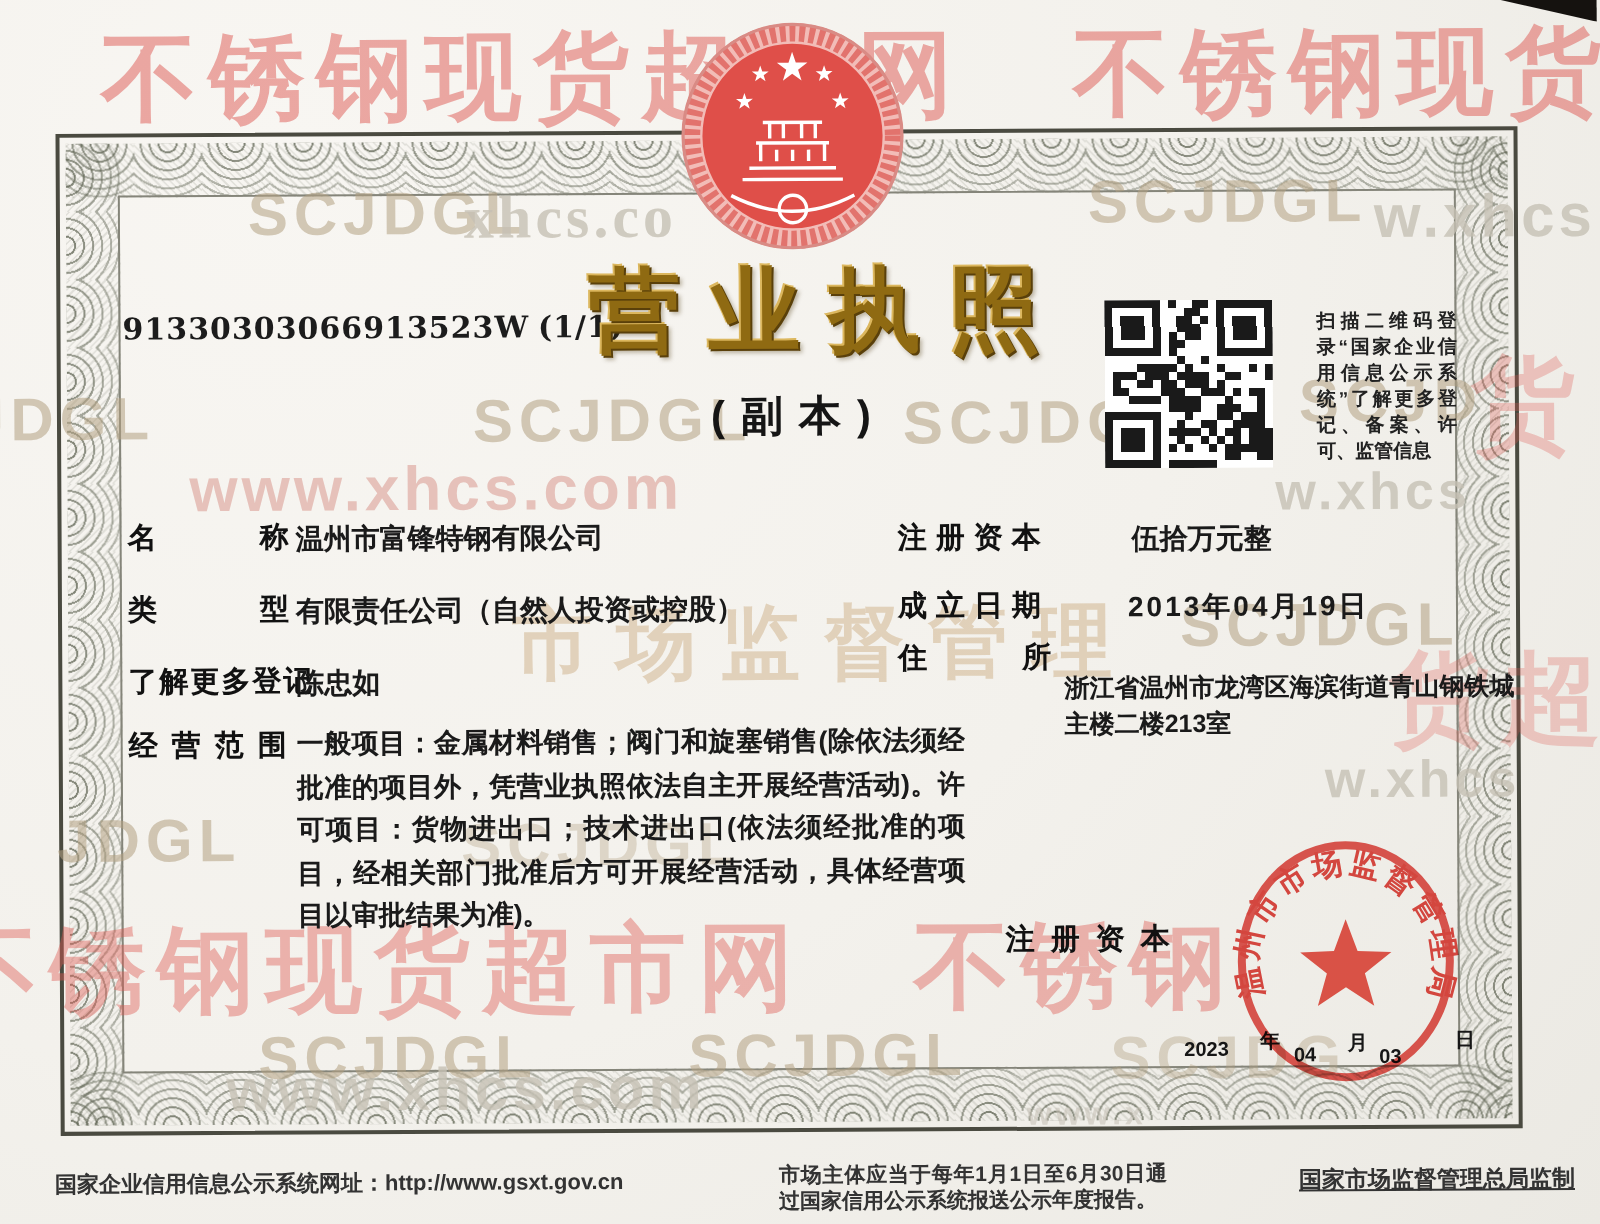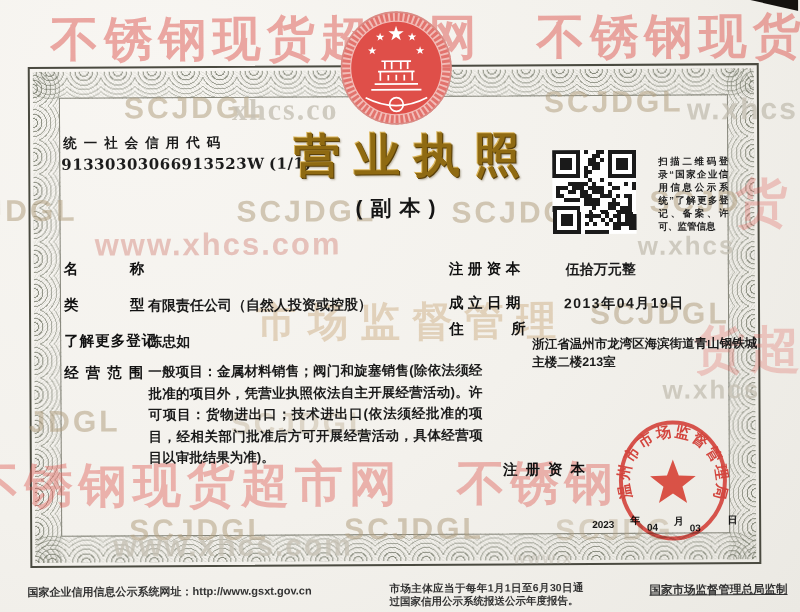--- a/index.html
+++ b/index.html
@@ -128,21 +128,20 @@
         <path d="M37 44 L63 44"></path>
         <path d="M40 44 L40 51 M46 44 L46 51 M54 44 L54 51 M60 44 L60 51"></path>
         <path d="M34 53 L66 53"></path>
         <path d="M36 53 L36 61 M64 53 L64 61 M43 56 L43 61 M50 56 L50 61 M57 56 L57 61"></path>
         <path d="M31 64 L69 64 M28 69 L72 69"></path>
         <path d="M23 76 Q50 90 77 76"></path>
         <circle cx="50" cy="82" r="6"></circle>
       </g>
     </svg>
 
-    <div class="abs credit-label" style="left:64px;top:133px;">统一社会信用代码</div>
     <div class="abs" style="left:62px;top:154px;white-space:nowrap;">
       <span class="credit-code">91330303066913523W</span>
       <span class="credit-code" style="">(1/1)</span>
     </div>
 
     <div class="abs title" style="left:295px;top:125px;">营业执照</div>
     <div class="abs subtitle" style="left:356px;top:194px;">(副本)</div>
 
     <svg class="abs" id="qr-svg" style="left:553px;top:151px;width:84px;height:84px;" viewBox="0 0 21 21" shape-rendering="crispEdges">
       <rect x="0" y="0" width="21" height="21" fill="#ffffff"></rect>
@@ -280,20 +279,21 @@
         <rect x="14" y="0" width="7" height="7" fill="#1a1a1a"></rect>
         <rect x="15" y="1" width="5" height="5" fill="#fff"></rect>
         <rect x="16" y="2" width="3" height="3" fill="#1a1a1a"></rect>
         <rect x="0" y="14" width="7" height="7" fill="#1a1a1a"></rect>
         <rect x="1" y="15" width="5" height="5" fill="#fff"></rect>
         <rect x="2" y="16" width="3" height="3" fill="#1a1a1a"></rect>
       </svg>
     <div class="abs qr-caption" style="left:649px;top:156px;margin-left:10px;">扫描二维码登录“国家企业信用信息公示系统”了解更多登记、备案、许可、监管信息</div>
 
     <div class="abs lbl" style="left:64px;top:258px;letter-spacing:2px;">名　　　称</div>
+    <div class="abs val" style="left:148px;top:260px;">温州市富锋特钢有限公司</div>
 
     <div class="abs lbl" style="left:64px;top:294px;letter-spacing:2px;">类　　　型</div>
     <div class="abs val" style="left:148px;top:296px;">有限责任公司（自然人投资或控股）</div>
 
     <div class="abs lbl" style="left:64px;top:330px;letter-spacing:1px;">了解更多登记</div>
     <div class="abs val" style="left:148px;top:332px;">陈忠如</div>
 
     <div class="abs lbl" style="left:64px;top:362px;letter-spacing:7px;">经营范围</div>
     <div class="abs scope" style="left:148px;top:360px;">一般项目：金属材料销售；阀门和旋塞销售(除依法须经批准的项目外，凭营业执照依法自主开展经营活动)。许可项目：货物进出口；技术进出口(依法须经批准的项目，经相关部门批准后方可开展经营活动，具体经营项目以审批结果为准)。</div>
 

